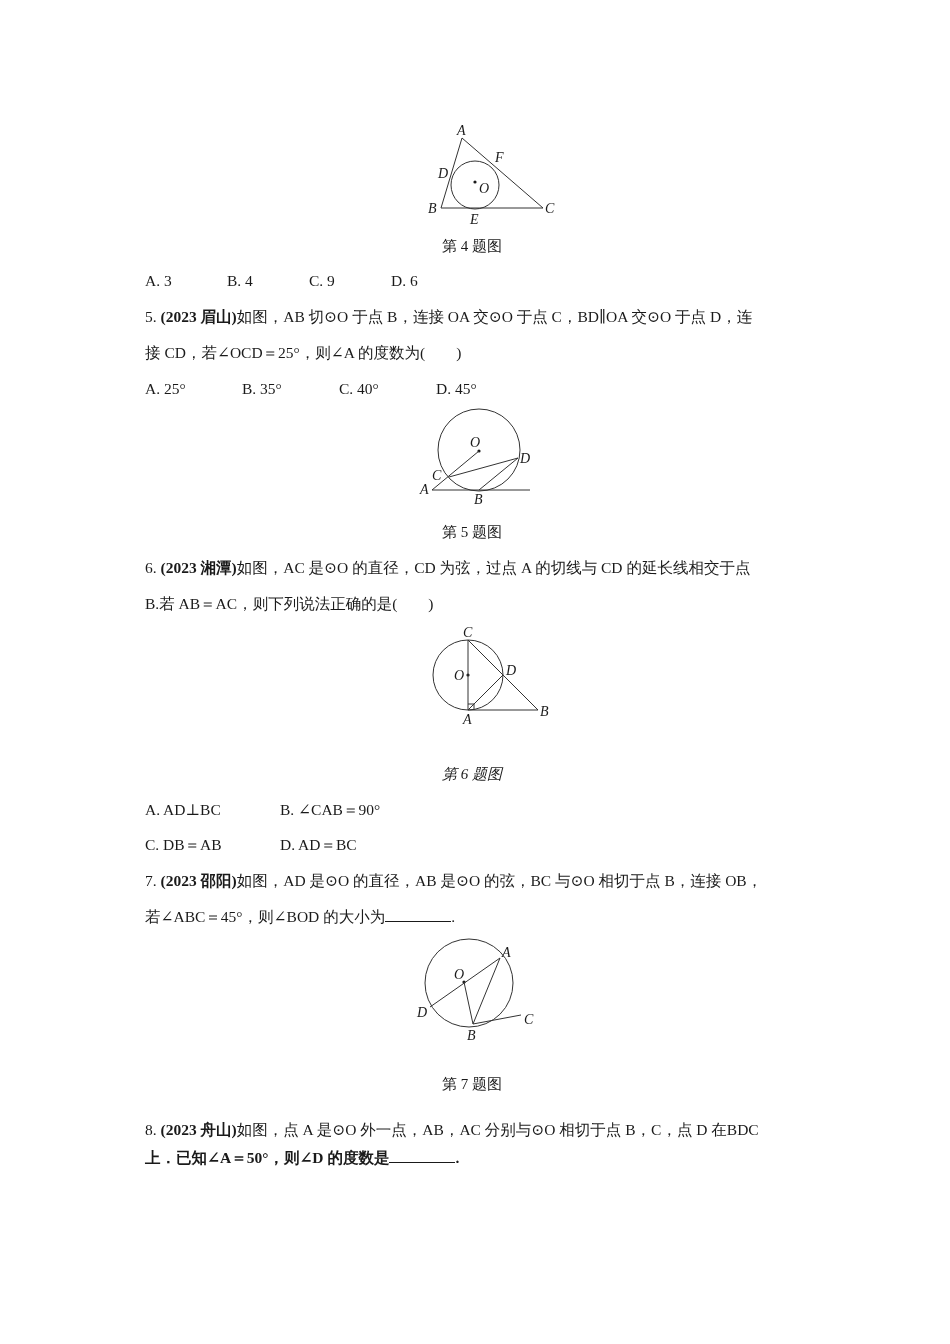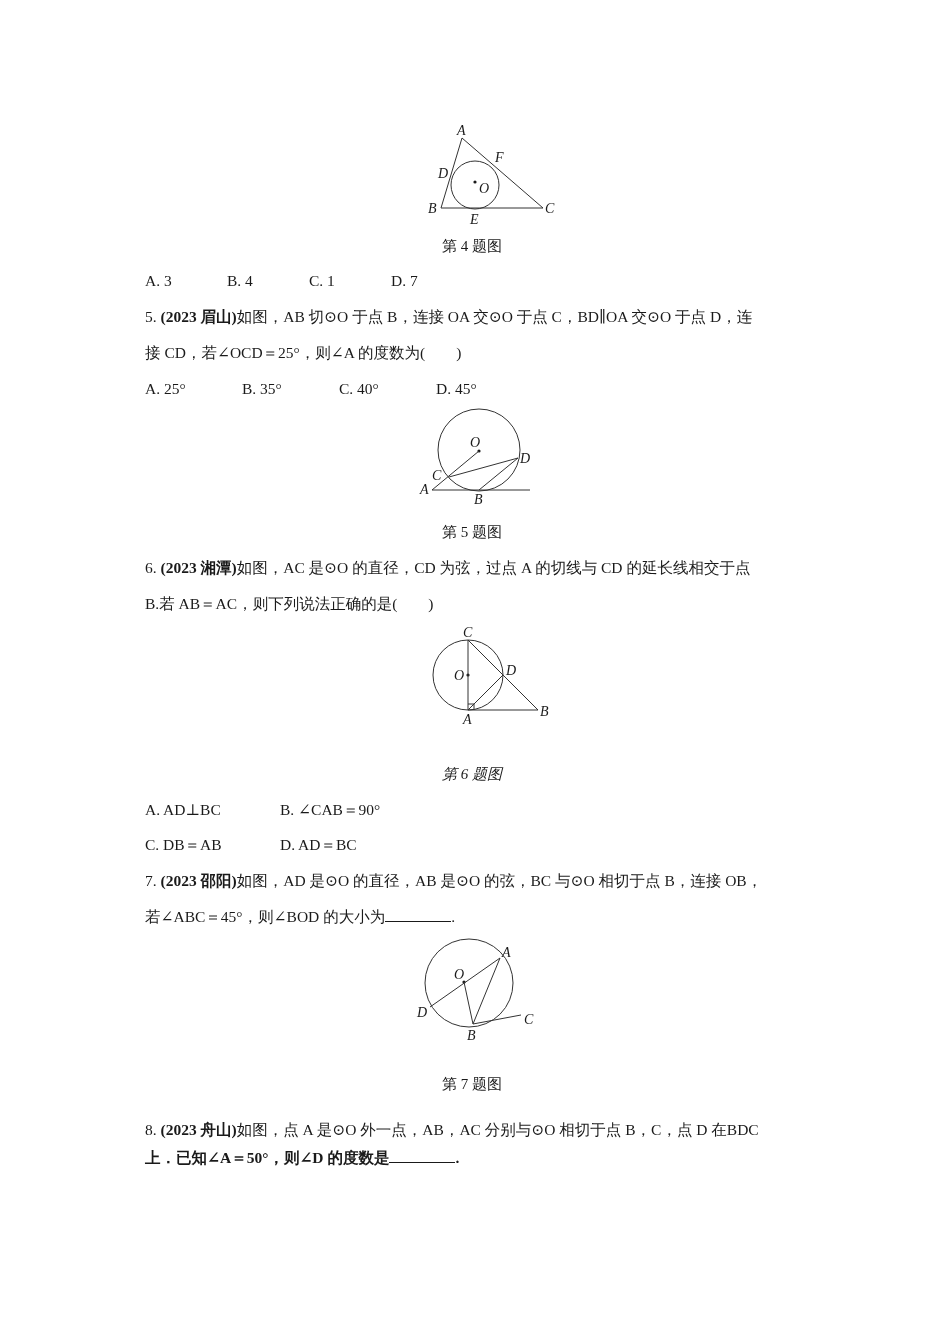--- a/index.html
+++ b/index.html
@@ -73,21 +73,21 @@
     <text x="524" y="1024">C</text>
   </g>
 </svg>
 
 <div class="caption" style="left:442px;top:236px;">第 4 题图</div>
 <div class="caption" style="left:442px;top:522px;">第 5 题图</div>
 <div class="caption" style="left:442px;top:764px;font-style:italic;">第 6 题图</div>
 <div class="caption" style="left:442px;top:1074px;">第 7 题图</div>
 
 <div class="line" style="top:271px;">
-  <span class="opt" style="width:82px">A. 3</span><span class="opt" style="width:82px">B. 4</span><span class="opt" style="width:82px">C. 1</span><span class="opt">D. 7</span>
+  <span class="opt" style="width:82px">A. 3</span><span class="opt" style="width:82px">B. 4</span><span class="opt" style="width:82px">C. 9</span><span class="opt">D. 6</span>
 </div>
 
 <div class="line" style="top:307px;">
   <span>5.</span>
   <span style="font-weight:bold;">(2023 眉山)</span><span>如图，AB 切⊙O 于点 B，连接 OA 交⊙O 于点 C，BD∥OA 交⊙O 于点 D，连</span>
 </div>
 <div class="line" style="top:343px;">接 CD，若∠OCD＝25°，则∠A 的度数为(　　)</div>
 <div class="line" style="top:379px;">
   <span class="opt" style="width:97px">A. 25°</span><span class="opt" style="width:97px">B. 35°</span><span class="opt" style="width:97px">C. 40°</span><span class="opt">D. 45°</span>
 </div>

